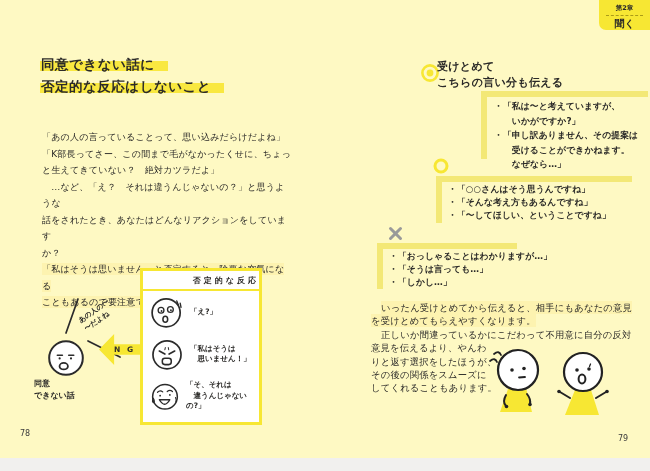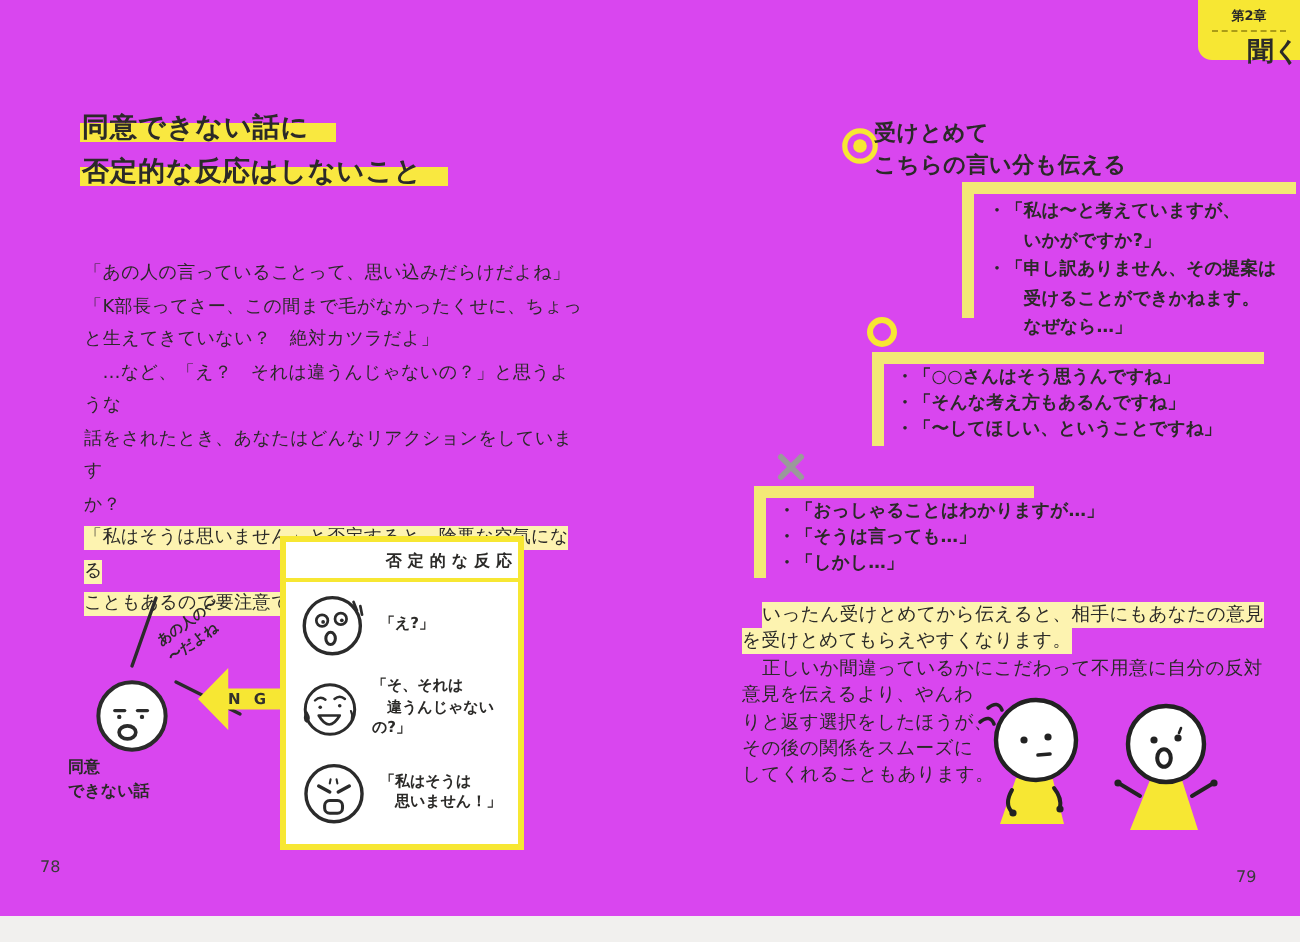--- a/index.html
+++ b/index.html
@@ -1,29 +1,29 @@
 <!DOCTYPE html>
 <html><head>
 <meta charset="utf-8">
 <style>
   html,body{margin:0;padding:0;}
   #canvas{
-    position:relative; width:650px; height:471px; background:#d946ef;
+    position:relative; width:650px; height:471px; background:#fef9c3;
     overflow:hidden; font-family:"DejaVu Sans",sans-serif; color:#2b2a28;
   }
   .abs{position:absolute;}
   .pre{white-space:pre-line;}
   .photo-bottom{left:0;right:0;bottom:0;height:13px;background:#f1f0ee;}
 
   
   .chapter-tab{left:599px;top:0;width:51px;height:30px;background:#f7e733;
     border-radius:0 0 0 7px;text-align:center;}
   .tab-chapter{font-size:6.5px;font-weight:bold;padding-top:4px;}
   .tab-sep{border-top:1px dashed rgba(110,95,0,.55);margin:2px 7px 1px;}
-  .tab-title{font-size:13px;font-weight:bold;text-align:right;}
+  .tab-title{font-size:10px;font-weight:bold;}
 
   
   .lp-title{left:40px;top:53px;font-size:13.5px;font-weight:bold;
     line-height:22px;letter-spacing:.5px;}
   .hl-title{background:linear-gradient(to bottom,transparent 34%,#f9e840 34%,#f9e840 95%,transparent 95%);
     padding:0 13px 0 1px;margin-top:33px;}
   .lp-body{left:42px;top:129px;font-size:9px;line-height:16.5px;letter-spacing:.2px;width:250px;}
   .hl-body{background:#fdf3b0;padding:1px 0;}
 
   
@@ -112,43 +112,43 @@
         <ellipse cx="18" cy="28.5" rx="2.8" ry="3.6" fill="#fff" stroke="#2b2b2b" stroke-width="1.8"></ellipse>
         <line x1="31.5" y1="7" x2="33.5" y2="12" stroke="#2b2b2b" stroke-width="1.6" stroke-linecap="round"></line>
         <line x1="35.5" y1="9.5" x2="36.5" y2="14.5" stroke="#2b2b2b" stroke-width="1.6" stroke-linecap="round"></line>
       </svg>
       <div class="neg-quote pre">「え?」</div>
     </div>
 
     <div class="neg-row">
       <svg width="34" height="34" viewBox="0 0 40 40">
         <circle cx="20" cy="21" r="16.5" fill="#fff" stroke="#2b2b2b" stroke-width="2"></circle>
+        <line x1="11" y1="16.5" x2="17.5" y2="20" stroke="#2b2b2b" stroke-width="2" stroke-linecap="round"></line>
+        <line x1="29" y1="16.5" x2="22.5" y2="20" stroke="#2b2b2b" stroke-width="2" stroke-linecap="round"></line>
+        <line x1="18" y1="12.5" x2="17.5" y2="15" stroke="#2b2b2b" stroke-width="1.2" stroke-linecap="round"></line>
+        <line x1="21.5" y1="12.5" x2="22" y2="15" stroke="#2b2b2b" stroke-width="1.2" stroke-linecap="round"></line>
+        <rect x="14.5" y="25" width="10.5" height="7.5" rx="3" fill="#fff" stroke="#2b2b2b" stroke-width="1.8"></rect>
+      </svg>
+      <div class="neg-quote pre">「私はそうは
+　思いません！」</div>
+    </div>
+
+    <div class="neg-row">
+      <svg width="34" height="34" viewBox="0 0 40 40">
+        <circle cx="20" cy="21" r="16.5" fill="#fff" stroke="#2b2b2b" stroke-width="2"></circle>
         <path d="M10 15 Q 13.5 11.5 17 14.5" fill="none" stroke="#2b2b2b" stroke-width="1.6" stroke-linecap="round"></path>
         <path d="M23 14 Q 26.5 11 30 14" fill="none" stroke="#2b2b2b" stroke-width="1.6" stroke-linecap="round"></path>
         <circle cx="13.5" cy="19.5" r="1.2" fill="#2b2b2b"></circle>
         <circle cx="26.5" cy="18.5" r="1.2" fill="#2b2b2b"></circle>
         <path d="M12.5 25 Q 19.5 37 26.5 25 Z" fill="#fff" stroke="#2b2b2b" stroke-width="1.8" stroke-linejoin="round"></path>
         <path d="M4.5 23 q -2.5 4.5 0 6 q 2.8 -1.2 0 -6" fill="none" stroke="#2b2b2b" stroke-width="1.4" stroke-linecap="round"></path>
         <path d="M34 22 q 1.5 3 .5 5.5" fill="none" stroke="#2b2b2b" stroke-width="1.4" stroke-linecap="round"></path>
       </svg>
       <div class="neg-quote pre">「そ、それは
 　違うんじゃないの?」</div>
-    </div>
-
-    <div class="neg-row">
-      <svg width="34" height="34" viewBox="0 0 40 40">
-        <circle cx="20" cy="21" r="16.5" fill="#fff" stroke="#2b2b2b" stroke-width="2"></circle>
-        <line x1="11" y1="16.5" x2="17.5" y2="20" stroke="#2b2b2b" stroke-width="2" stroke-linecap="round"></line>
-        <line x1="29" y1="16.5" x2="22.5" y2="20" stroke="#2b2b2b" stroke-width="2" stroke-linecap="round"></line>
-        <line x1="18" y1="12.5" x2="17.5" y2="15" stroke="#2b2b2b" stroke-width="1.2" stroke-linecap="round"></line>
-        <line x1="21.5" y1="12.5" x2="22" y2="15" stroke="#2b2b2b" stroke-width="1.2" stroke-linecap="round"></line>
-        <rect x="14.5" y="25" width="10.5" height="7.5" rx="3" fill="#fff" stroke="#2b2b2b" stroke-width="1.8"></rect>
-      </svg>
-      <div class="neg-quote pre">「私はそうは
-　思いません！」</div>
     </div>
   </div>
 
   <div class="abs page-num" style="left:20px;top:429px">78</div>
 
 
   <svg class="abs" style="left:421px;top:64px" width="18" height="18" viewBox="0 0 18 18">
     <circle cx="9" cy="9" r="7.6" fill="none" stroke="#f7e733" stroke-width="2.6"></circle>
     <circle cx="9" cy="9" r="3.4" fill="#f7e733"></circle>
   </svg>

